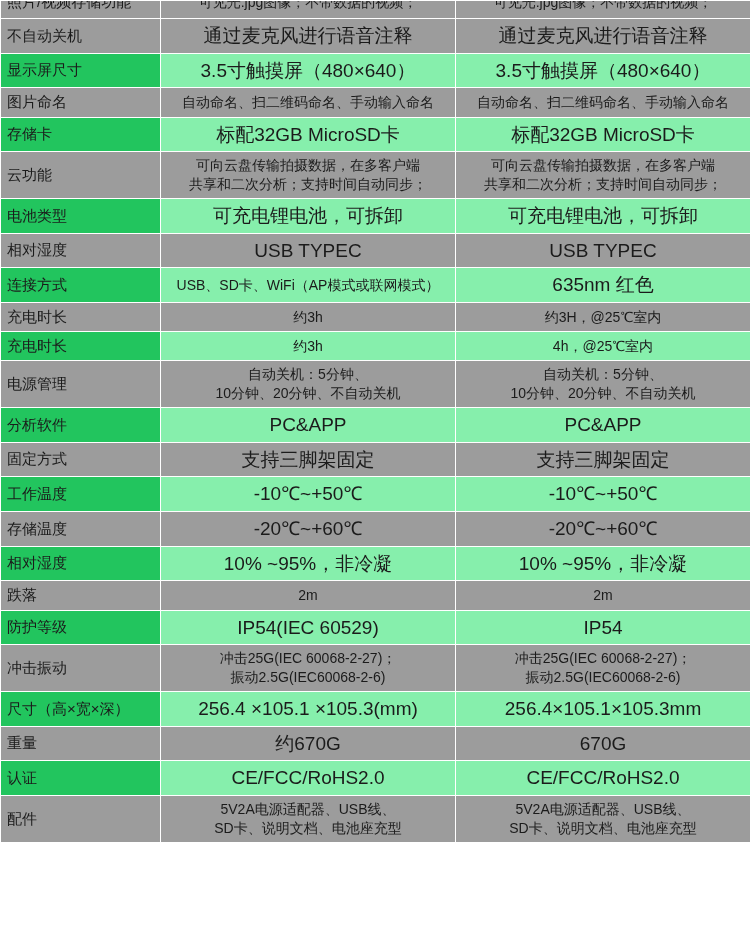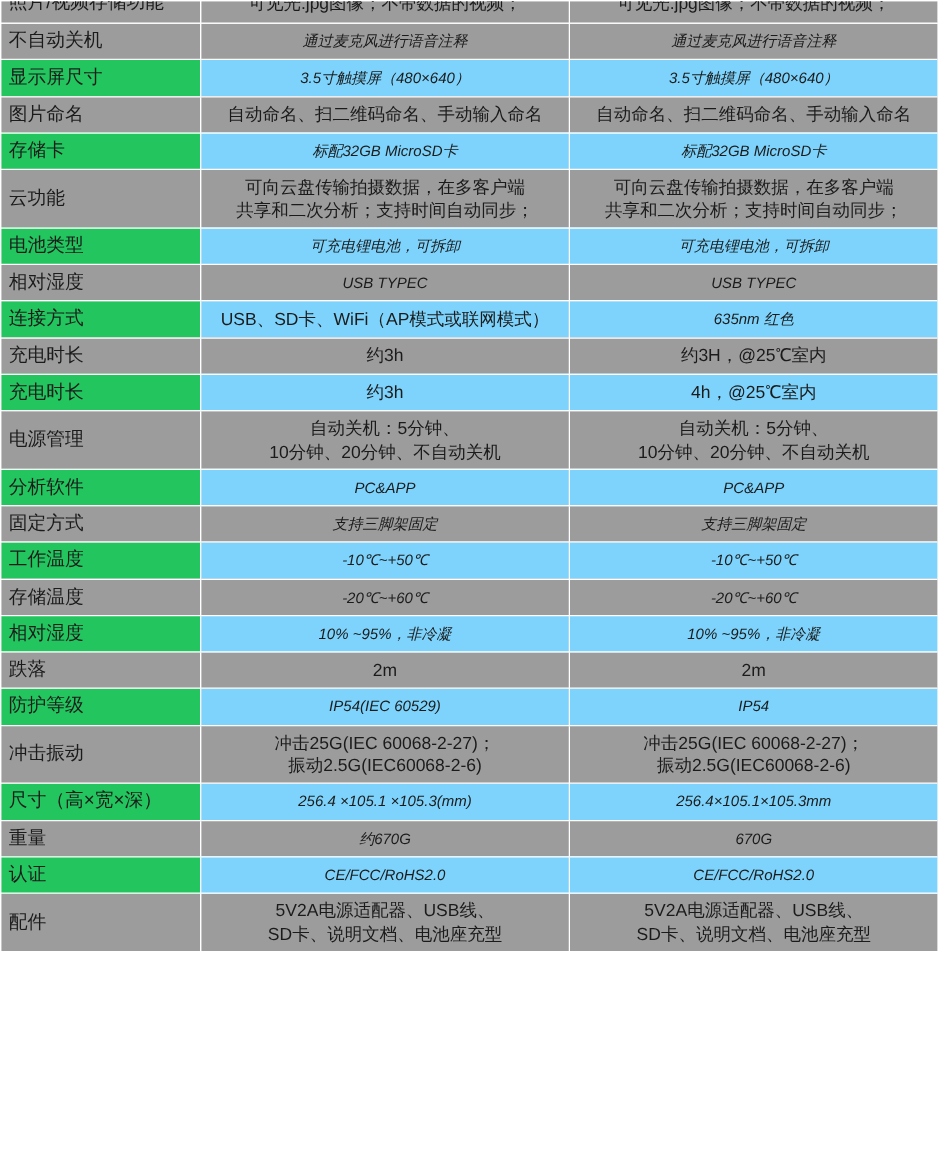--- a/index.html
+++ b/index.html
@@ -34,26 +34,26 @@
     text-align: left;
     padding-left: 10px;
     white-space: nowrap;
   }
   
   td.val {
     text-align: center;
   }
   
   tr.shade td.val { background: #9c9c9c; }
-  tr.light td.val { background: #7dd3fc; }
+  tr.light td.val { background: #86efac; }
   tr.shade td.label { background: #9c9c9c; }
   tr.light td.label { background: #22c55e; }
 
   
-  .fs-big   { font-size: 12px; font-style: italic; }
+  .fs-big   { font-size: 19px; }
   .fs-mid   { font-size: 14px; }
   .fs-small { font-size: 14px; }
   .multi { white-space: pre-line; }
 
   
   tr.clipped td { height: 18px; padding-top: 0; padding-bottom: 0; margin-top: 15px; }
   tr.clipped td.label, tr.clipped td.val {
     overflow: hidden;
   }
   .clip-inner {

